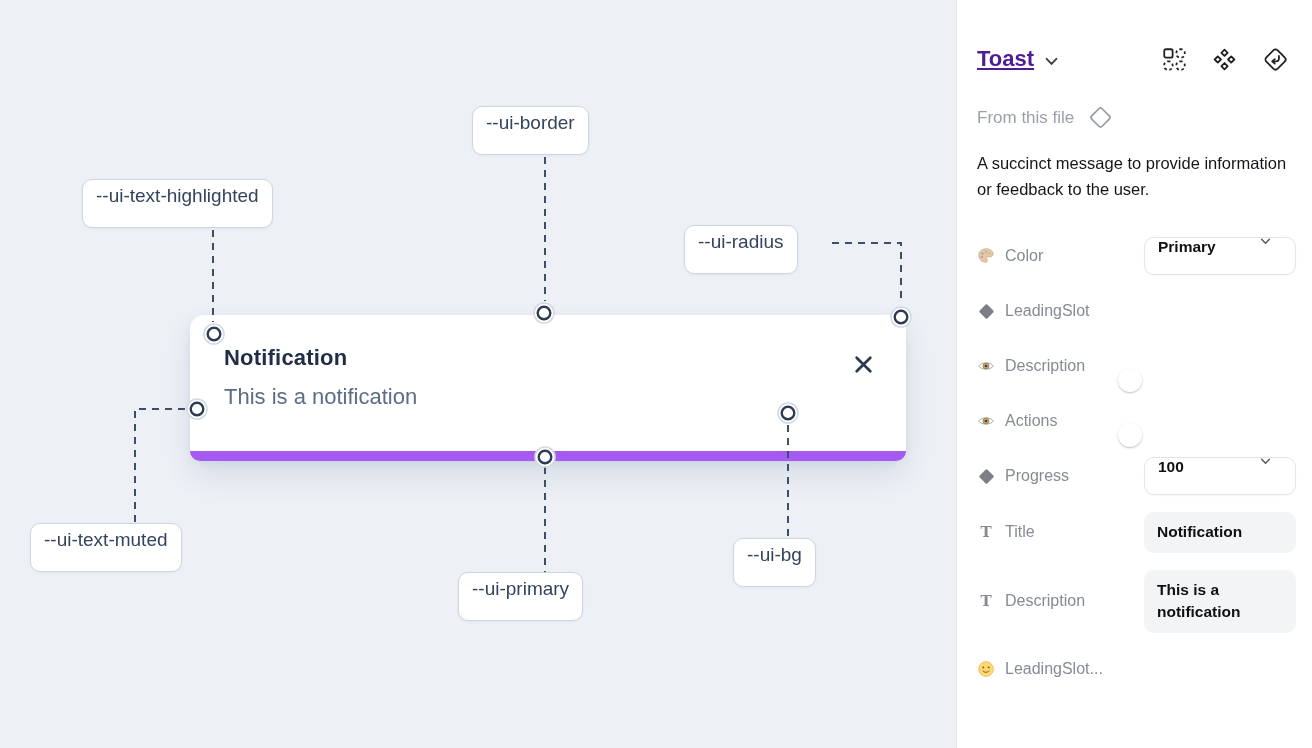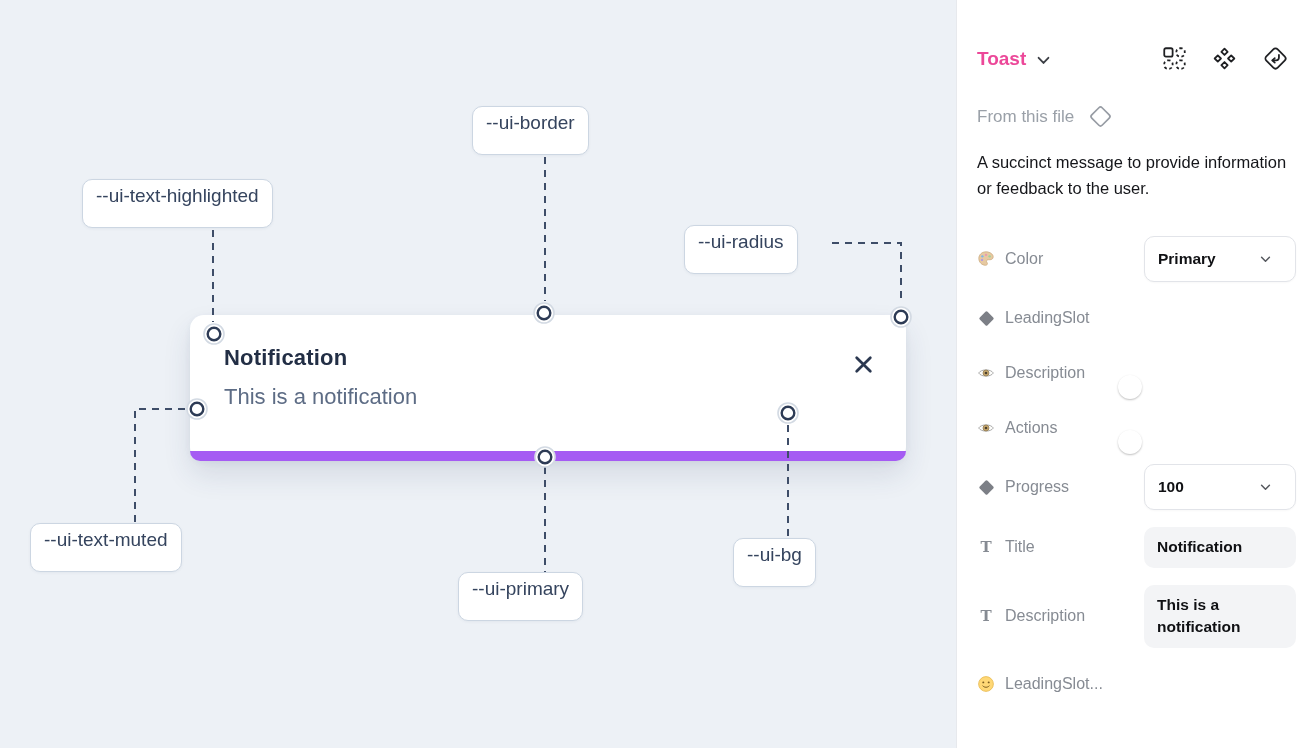--- a/index.html
+++ b/index.html
@@ -22,39 +22,39 @@
     background:#a55bf3; border-radius:0 0 14px 14px; }
 
   .var-label { position:absolute; z-index:3; background:#ffffff; border:1px solid #ccd6e2;
     border-radius:10px; padding:5px 13px 20px; font-size:19px; color:#35445e;
     white-space:nowrap; box-shadow:0 1px 3px rgba(50,70,110,.06); }
 
   
   .panel { flex:1; background:#ffffff; border-left:1px solid #e7e9ed;
     padding:46px 16px 0 20px; }
   .panel-header { display:flex; align-items:center; margin-bottom:32px; }
-  .panel-title { font-size:19px; font-weight:700; color:#ec4899; }
+  .panel-title { font-size:22px; font-weight:700; color:#4c1d95;text-decoration:underline; }
   .title-chevron { margin-left:11px; margin-top:4px; display:flex; }
   .header-icons { margin-left:auto; display:flex; align-items:center; gap:27px; margin-right:8px; }
   .hicon { display:flex; cursor:pointer; }
 
   .source-row { display:flex; align-items:center; gap:13px; margin-bottom:20px; }
   .source-text { color:#9aa0a8; font-size:17px; }
 
   .panel-desc { font-size:16.5px; line-height:1.55; color:#15161a; margin-bottom:35px; max-width:330px; }
 
   .prop-row { display:grid; grid-template-columns:1fr 152px; align-items:center;
     margin-bottom:17px; min-height:38px; }
   .prop-label { display:flex; align-items:center; gap:10px; color:#868b93; font-size:16px; }
   .row-icon { width:18px; height:18px; flex:none; display:flex; align-items:center; justify-content:center; }
   .diamond-shape { width:11px; height:11px; background:#7c7f86; border-radius:1.5px; transform:rotate(45deg); }
   .t-glyph { font-family:"DejaVu Serif", serif; font-weight:700; font-size:15px; color:#868b93; }
 
-  .control-select { height:46px; background:#fff; border:1px solid #e2e4e9; border-radius:10px;
-    display:flex; align-items:center; padding:0 24px 0 13px; cursor:pointer;
+  .control-select { height:38px; background:#fff; border:1px solid #e2e4e9; border-radius:10px;
+    display:flex; padding:0 24px 0 13px; cursor:pointer;
     box-shadow:0 1px 2px rgba(0,0,0,.03); }
   .select-value { flex:1; font-size:15.5px; font-weight:600; color:#101114;
     white-space:nowrap; overflow:hidden; }
   .select-chevron { display:flex; margin-left:6px; }
   .select-diamond { display:flex; margin-right:9px; }
 
   .control-field { background:#f3f4f6; border-radius:10px; padding:9px 13px;
     font-size:15.5px; font-weight:600; color:#101114; line-height:1.45; cursor:text; }
 
   .toggle { width:54px; height:28px; border-radius:14px; background:#1d9bf0;

